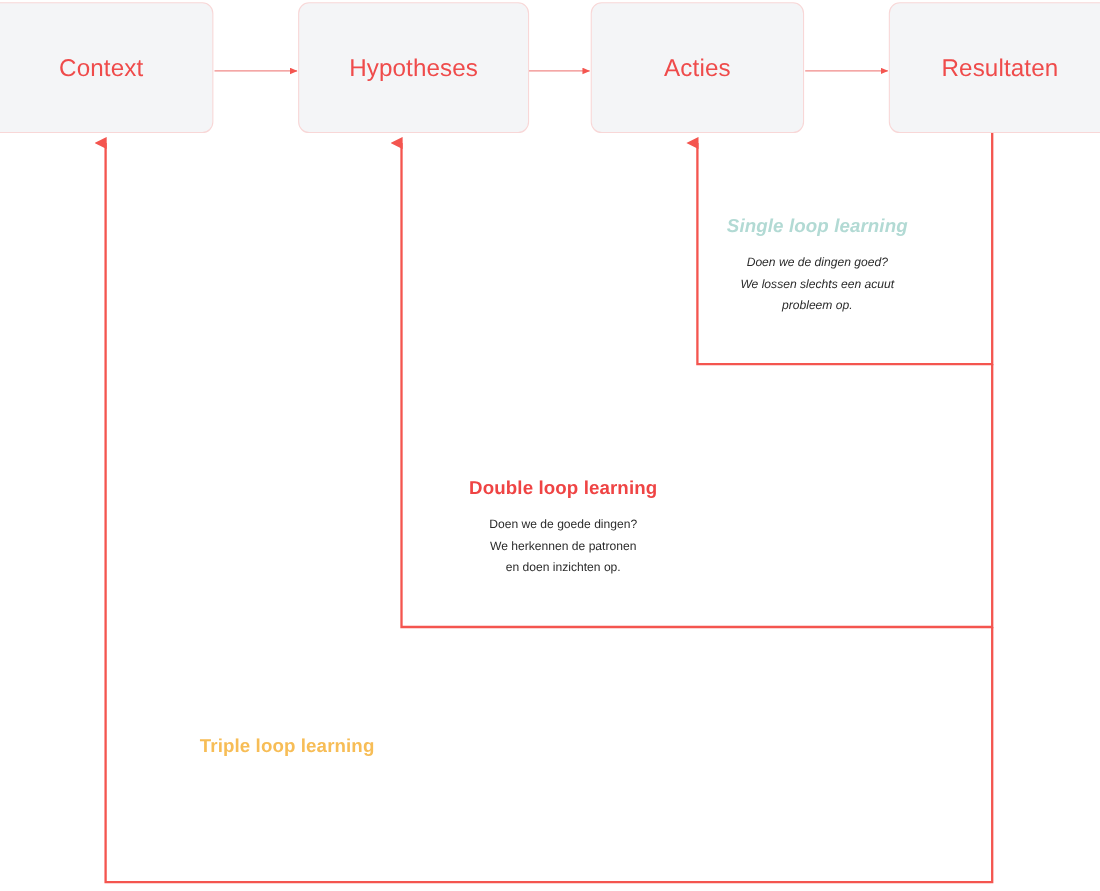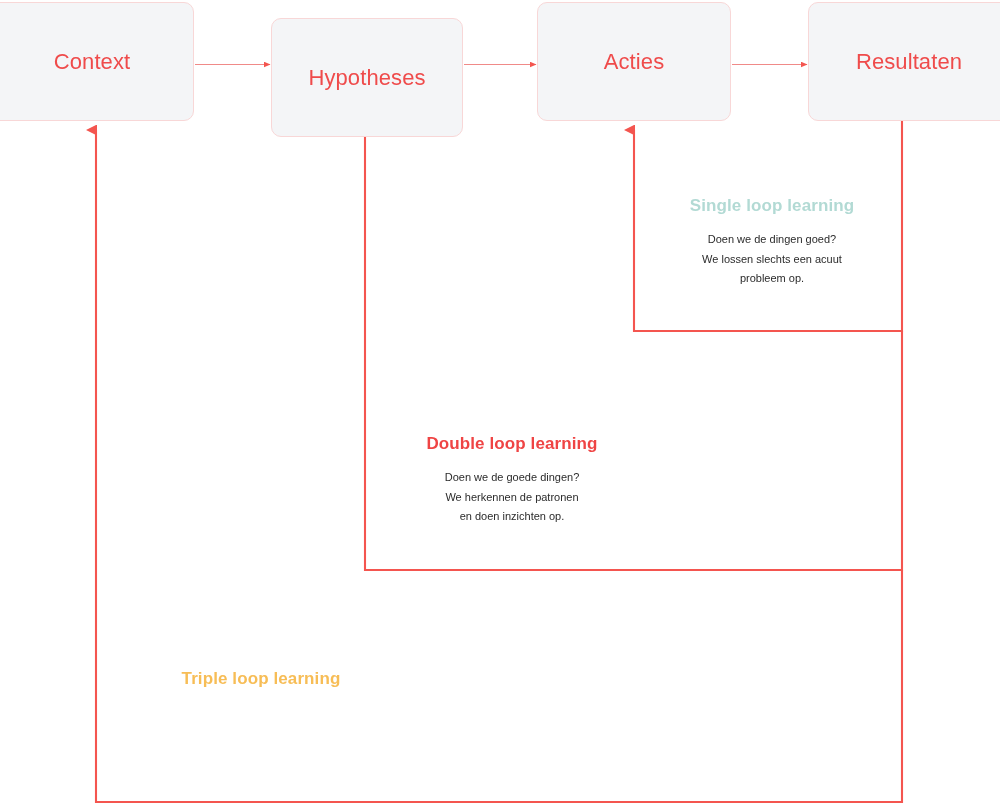--- a/index.html
+++ b/index.html
@@ -35,21 +35,21 @@
   }
   .stage-label {
     color: #ef4b4b;
     font-size: 22px;
     font-weight: 400;
     letter-spacing: 0.1px;
     white-space: nowrap;
     text-align: center;
   }
   #box-context     { left: -10px;  width: 204px; }
-  #box-hypotheses  { left: 271px;  width: 192px; margin-top: 16px; }
+  #box-hypotheses  { left: 271px;  width: 210px; }
   #box-acties      { left: 537px;  width: 194px; }
   #box-resultaten  { left: 808px;  width: 202px; }
 
   
   #wires {
     position: absolute;
     left: 0;
     top: 0;
     width: 1000px;
     height: 810px;
@@ -67,21 +67,21 @@
     font-weight: bold;
     margin: 0 0 14px 0;
     letter-spacing: 0.1px;
   }
   .loop-body {
     font-size: 11px;
     color: #2b2b2b;
     line-height: 19.5px;
     margin: 0;
   }
-  #loop-single { left: 642px; top: 196px; width: 260px; }
+  #loop-single { left: 613px; top: 196px; width: 260px; font-style: italic; }
   #loop-double { left: 382px; top: 434px; width: 260px; }
   #loop-triple { left: 131px; top: 669px; width: 260px; }
 </style>
 </head>
 <body>
 
 <div id="canvas">
 
   <svg id="wires" viewBox="0 0 1000 810" xmlns="http://www.w3.org/2000/svg">
     <defs>

